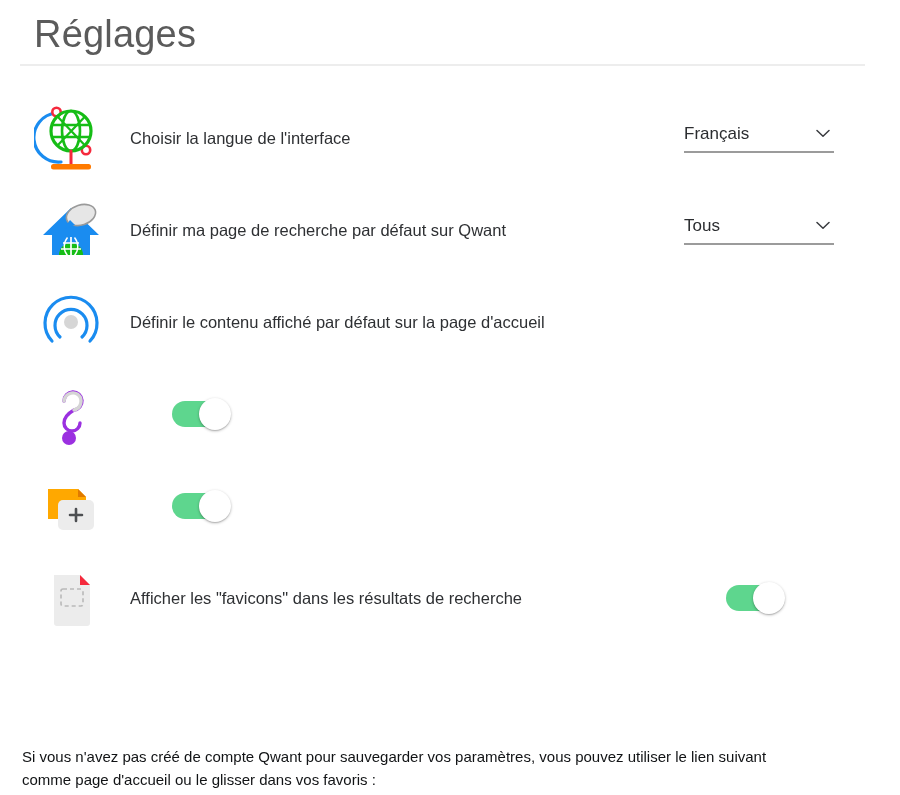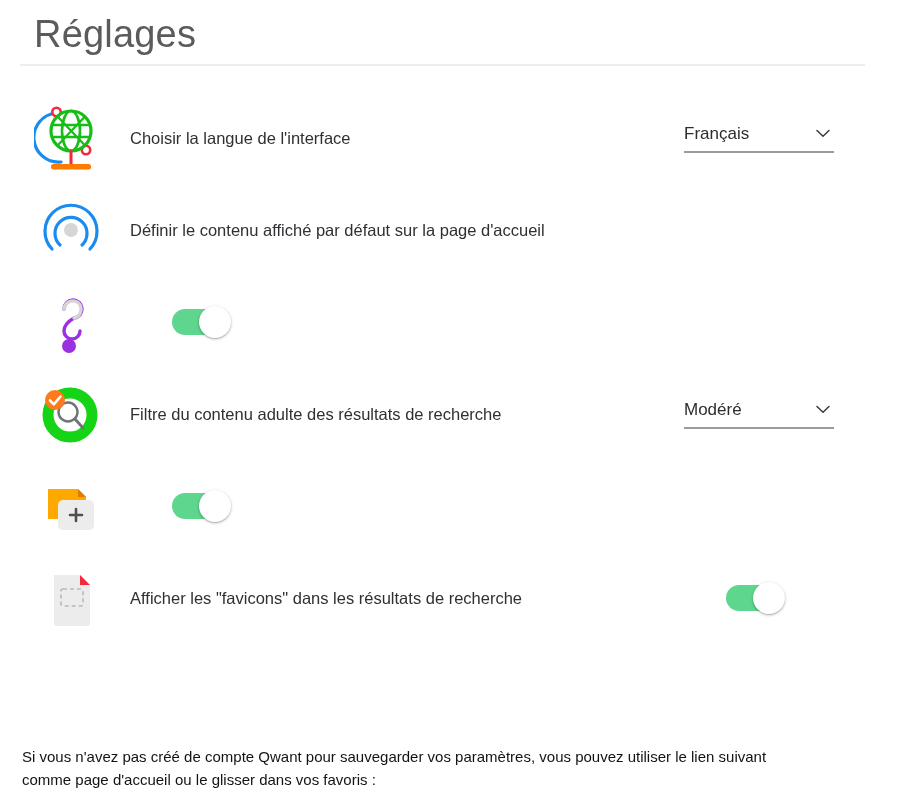--- a/index.html
+++ b/index.html
@@ -168,20 +168,41 @@
       <div class="control-cell">
         <div class="select">
           <span class="select-value">Français</span>
           <svg class="chev" viewBox="0 0 14 9">
             <path d="M1 1.5 L7 7.3 L13 1.5" fill="none" stroke="#3a3c40" stroke-width="1.5" stroke-linecap="round" stroke-linejoin="round"></path>
           </svg>
         </div>
       </div>
     </div>
 
+    <div class="setting-row">
+      <div class="icon-cell">
+        <svg width="74" height="78" viewBox="0 0 74 78">
+          <path d="M9 44 L37 17 L65 44 L56 44 L56 64 L18 64 L18 44 Z" fill="#1a8cf0"></path>
+          <path d="M25 64 a12 12 0 0 1 24 0 Z" fill="#16bd16"></path>
+          <path d="M29 52 h16 M27 58 h20 M37 46 v18" stroke="#ffffff" stroke-width="1.7" fill="none"></path>
+          <path d="M33.5 46.5 a14 14 0 0 0 0 18 M40.5 46.5 a14 14 0 0 1 0 18" stroke="#ffffff" stroke-width="1.4" fill="none"></path>
+          <ellipse cx="47" cy="24" rx="15" ry="10" transform="rotate(-18 47 24)" fill="#e6e6e6" stroke="#9a9a9a" stroke-width="1.6"></ellipse>
+          <path d="M36 29 L30 38 L41 34 Z" fill="#1a8cf0"></path>
+        </svg>
+      </div>
+      <div class="label-cell">Définir ma page de recherche par défaut sur Qwant</div>
+      <div class="control-cell">
+        <div class="select">
+          <span class="select-value">Tous</span>
+          <svg class="chev" viewBox="0 0 14 9">
+            <path d="M1 1.5 L7 7.3 L13 1.5" fill="none" stroke="#3a3c40" stroke-width="1.5" stroke-linecap="round" stroke-linejoin="round"></path>
+          </svg>
+        </div>
+      </div>
+    </div>
 
     <div class="setting-row">
       <div class="icon-cell">
         <svg width="74" height="78" viewBox="0 0 74 78">
           <path d="M18 58 A26 26 0 1 1 56 58" fill="none" stroke="#1a8cf0" stroke-width="3.2" stroke-linecap="round"></path>
           <path d="M26 54 A16 16 0 1 1 48 54" fill="none" stroke="#1a8cf0" stroke-width="3.2" stroke-linecap="round"></path>
           <circle cx="37" cy="39" r="7" fill="#d6d6d6"></circle>
         </svg>
       </div>
       <div class="label-cell">Définir le contenu affiché par défaut sur la page d'accueil</div>
@@ -195,40 +216,20 @@
           <circle cx="35" cy="63" r="7" fill="#9b30e0"></circle>
         </svg>
       </div>
       <div class="control-cell">
         <div class="toggle">
           <div class="knob"></div>
         </div>
       </div>
     </div>
 
-    <div class="setting-row">
-      <div class="icon-cell">
-        <svg width="74" height="78" viewBox="0 0 74 78">
-          <circle cx="36" cy="40" r="22" fill="none" stroke="#15d415" stroke-width="11"></circle>
-          <circle cx="34" cy="37" r="9.5" fill="none" stroke="#6f7276" stroke-width="2.4"></circle>
-          <path d="M41 44 L49 53" stroke="#6f7276" stroke-width="2.8" stroke-linecap="round"></path>
-          <circle cx="21" cy="25" r="10" fill="#ff7a1a"></circle>
-          <path d="M16 25.5 L19.8 29.3 L26.5 21.5" fill="none" stroke="#ffffff" stroke-width="2.6" stroke-linecap="round" stroke-linejoin="round"></path>
-        </svg>
-      </div>
-      <div class="label-cell">Filtre du contenu adulte des résultats de recherche</div>
-      <div class="control-cell">
-        <div class="select">
-          <span class="select-value">Modéré</span>
-          <svg class="chev" viewBox="0 0 14 9">
-            <path d="M1 1.5 L7 7.3 L13 1.5" fill="none" stroke="#3a3c40" stroke-width="1.5" stroke-linecap="round" stroke-linejoin="round"></path>
-          </svg>
-        </div>
-      </div>
-    </div>
 
     <div class="setting-row">
       <div class="icon-cell">
         <svg width="74" height="78" viewBox="0 0 74 78">
           <path d="M14 22 H44 L52 30 V52 H14 Z" fill="#ffa800"></path>
           <path d="M44 22 L44 30 H52 Z" fill="#e07a00"></path>
           <rect x="24" y="33" width="36" height="30" rx="5" fill="#ececec"></rect>
           <path d="M42 42 v12 M36 48 h12" stroke="#4d4f52" stroke-width="2.6" stroke-linecap="round"></path>
         </svg>
       </div>

